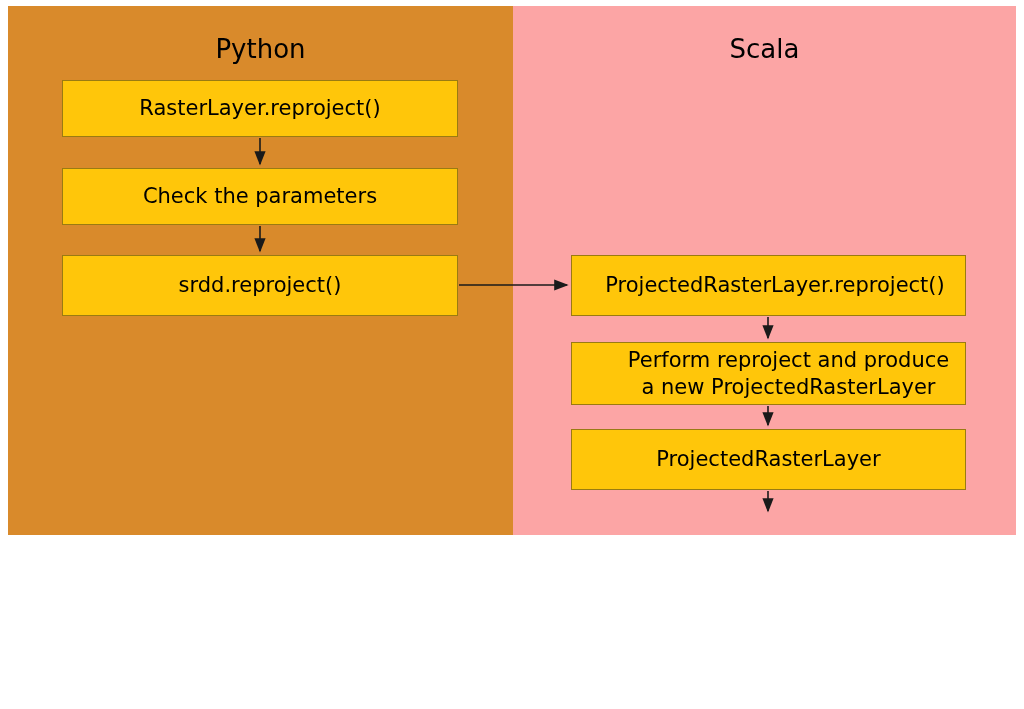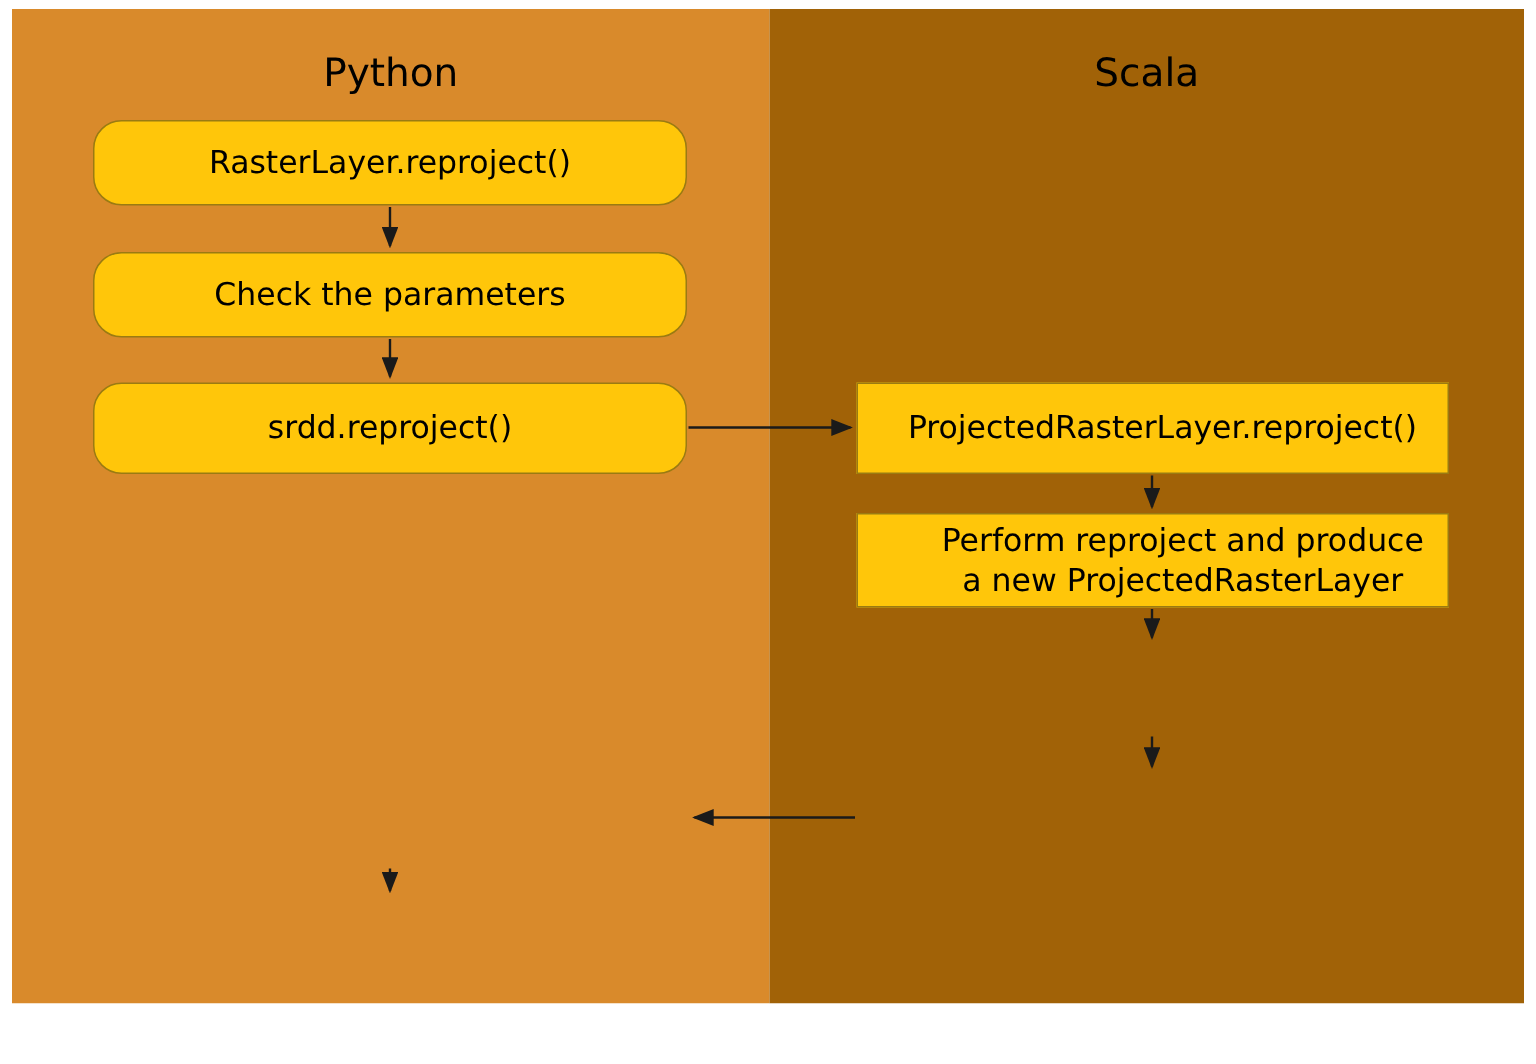--- a/index.html
+++ b/index.html
@@ -1,27 +1,27 @@
 <!DOCTYPE html>
 <html><head>
 <meta charset="utf-8">
 <style>
   html, body { margin: 0; padding: 0; background: #ffffff; }
   #page {
     position: relative;
     width: 1024px;
-    height: 669px;
+    height: 535px;
     background: #ffffff;
     font-family: "DejaVu Sans", sans-serif;
     color: #000000;
     overflow: hidden;
   }
   .panel { position: absolute; top: 6px; height: 697px; }
   .panel-python { left: 8px;   width: 505px; background: #D98A2B; }
-  .panel-scala  { left: 513px; width: 503px; background: #a16207; }
+  .panel-scala  { left: 513px; width: 503px; background: #fca5a5; }
   .panel-header {
     position: absolute;
     top: 28px;
     width: 100%;
     text-align: center;
     font-size: 26px;
     color: #000000;
   }
   .node {
     position: absolute;
@@ -30,21 +30,21 @@
     box-sizing: border-box;
     display: flex;
     align-items: center;
     justify-content: center;
     text-align: center;
     font-size: 21px;
     line-height: 1.28;
     white-space: pre-line;
     color: #000000;
   }
-  .col-left  { left: 62px;  width: 396px; border-radius: 19px; }
+  .col-left  { left: 62px;  width: 396px; }
   .col-right { left: 571px; width: 395px; }
   #arrows {
     position: absolute;
     left: 0; top: 0;
     width: 1024px; height: 709px;
     pointer-events: none;
   }
 </style>
 </head>
 <body>
@@ -65,20 +65,21 @@
 
   <div class="node col-left" style="top:168px; height:57px;">Check the parameters</div>
 
 
 
   <div class="node col-right" style="top:255px; height:61px;padding-left:13px;">ProjectedRasterLayer.reproject()</div>
 
   <div class="node col-right" style="top:342px; height:63px;padding-left:40px;">Perform reproject and produce
 a new ProjectedRasterLayer</div>
 
+  <div class="node col-right" style="top:429px; height:61px;">ProjectedRasterLayer</div>
 
 
   <svg id="arrows" viewBox="0 0 1024 709" xmlns="http://www.w3.org/2000/svg">
     <defs>
       <marker id="ah" markerWidth="9" markerHeight="7" refX="8" refY="3.5" orient="auto">
         <path d="M0,0 L9,3.5 L0,7 Z" fill="#1a1a1a"></path>
       </marker>
     </defs>
     <g stroke="#1a1a1a" stroke-width="1.6">
       <line x1="260" y1="138" x2="260" y2="164" marker-end="url(#ah)"></line>

